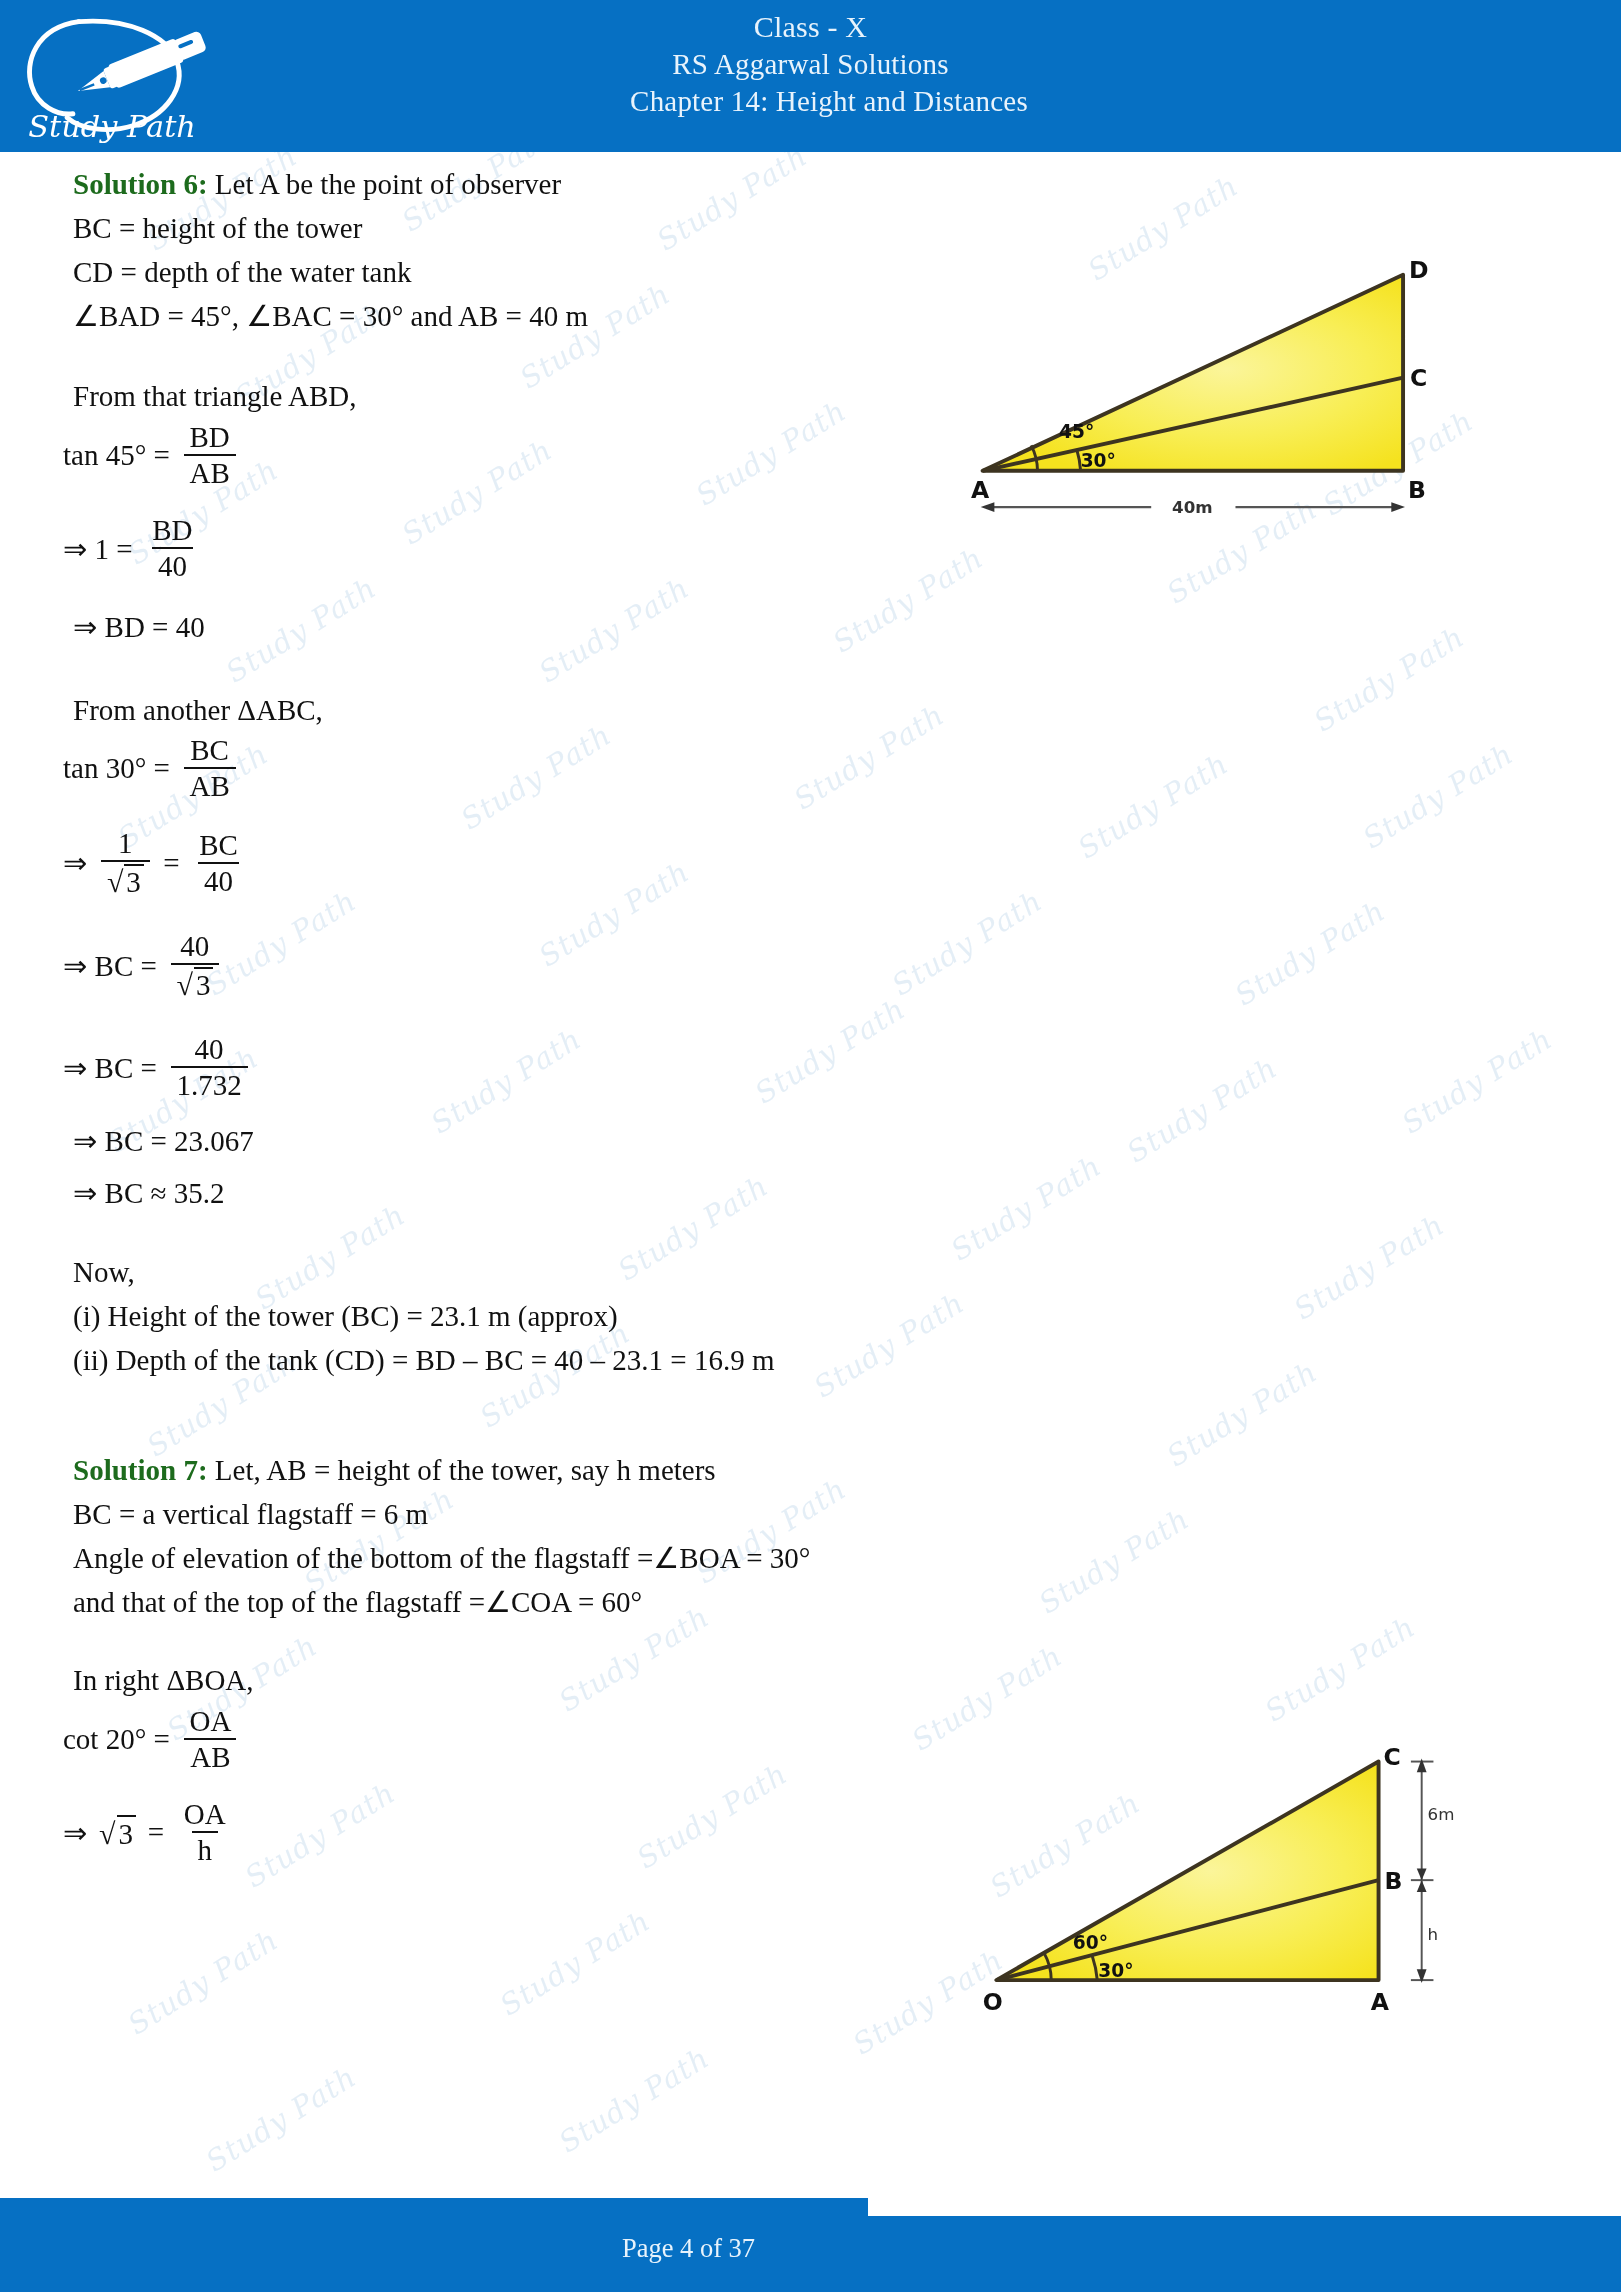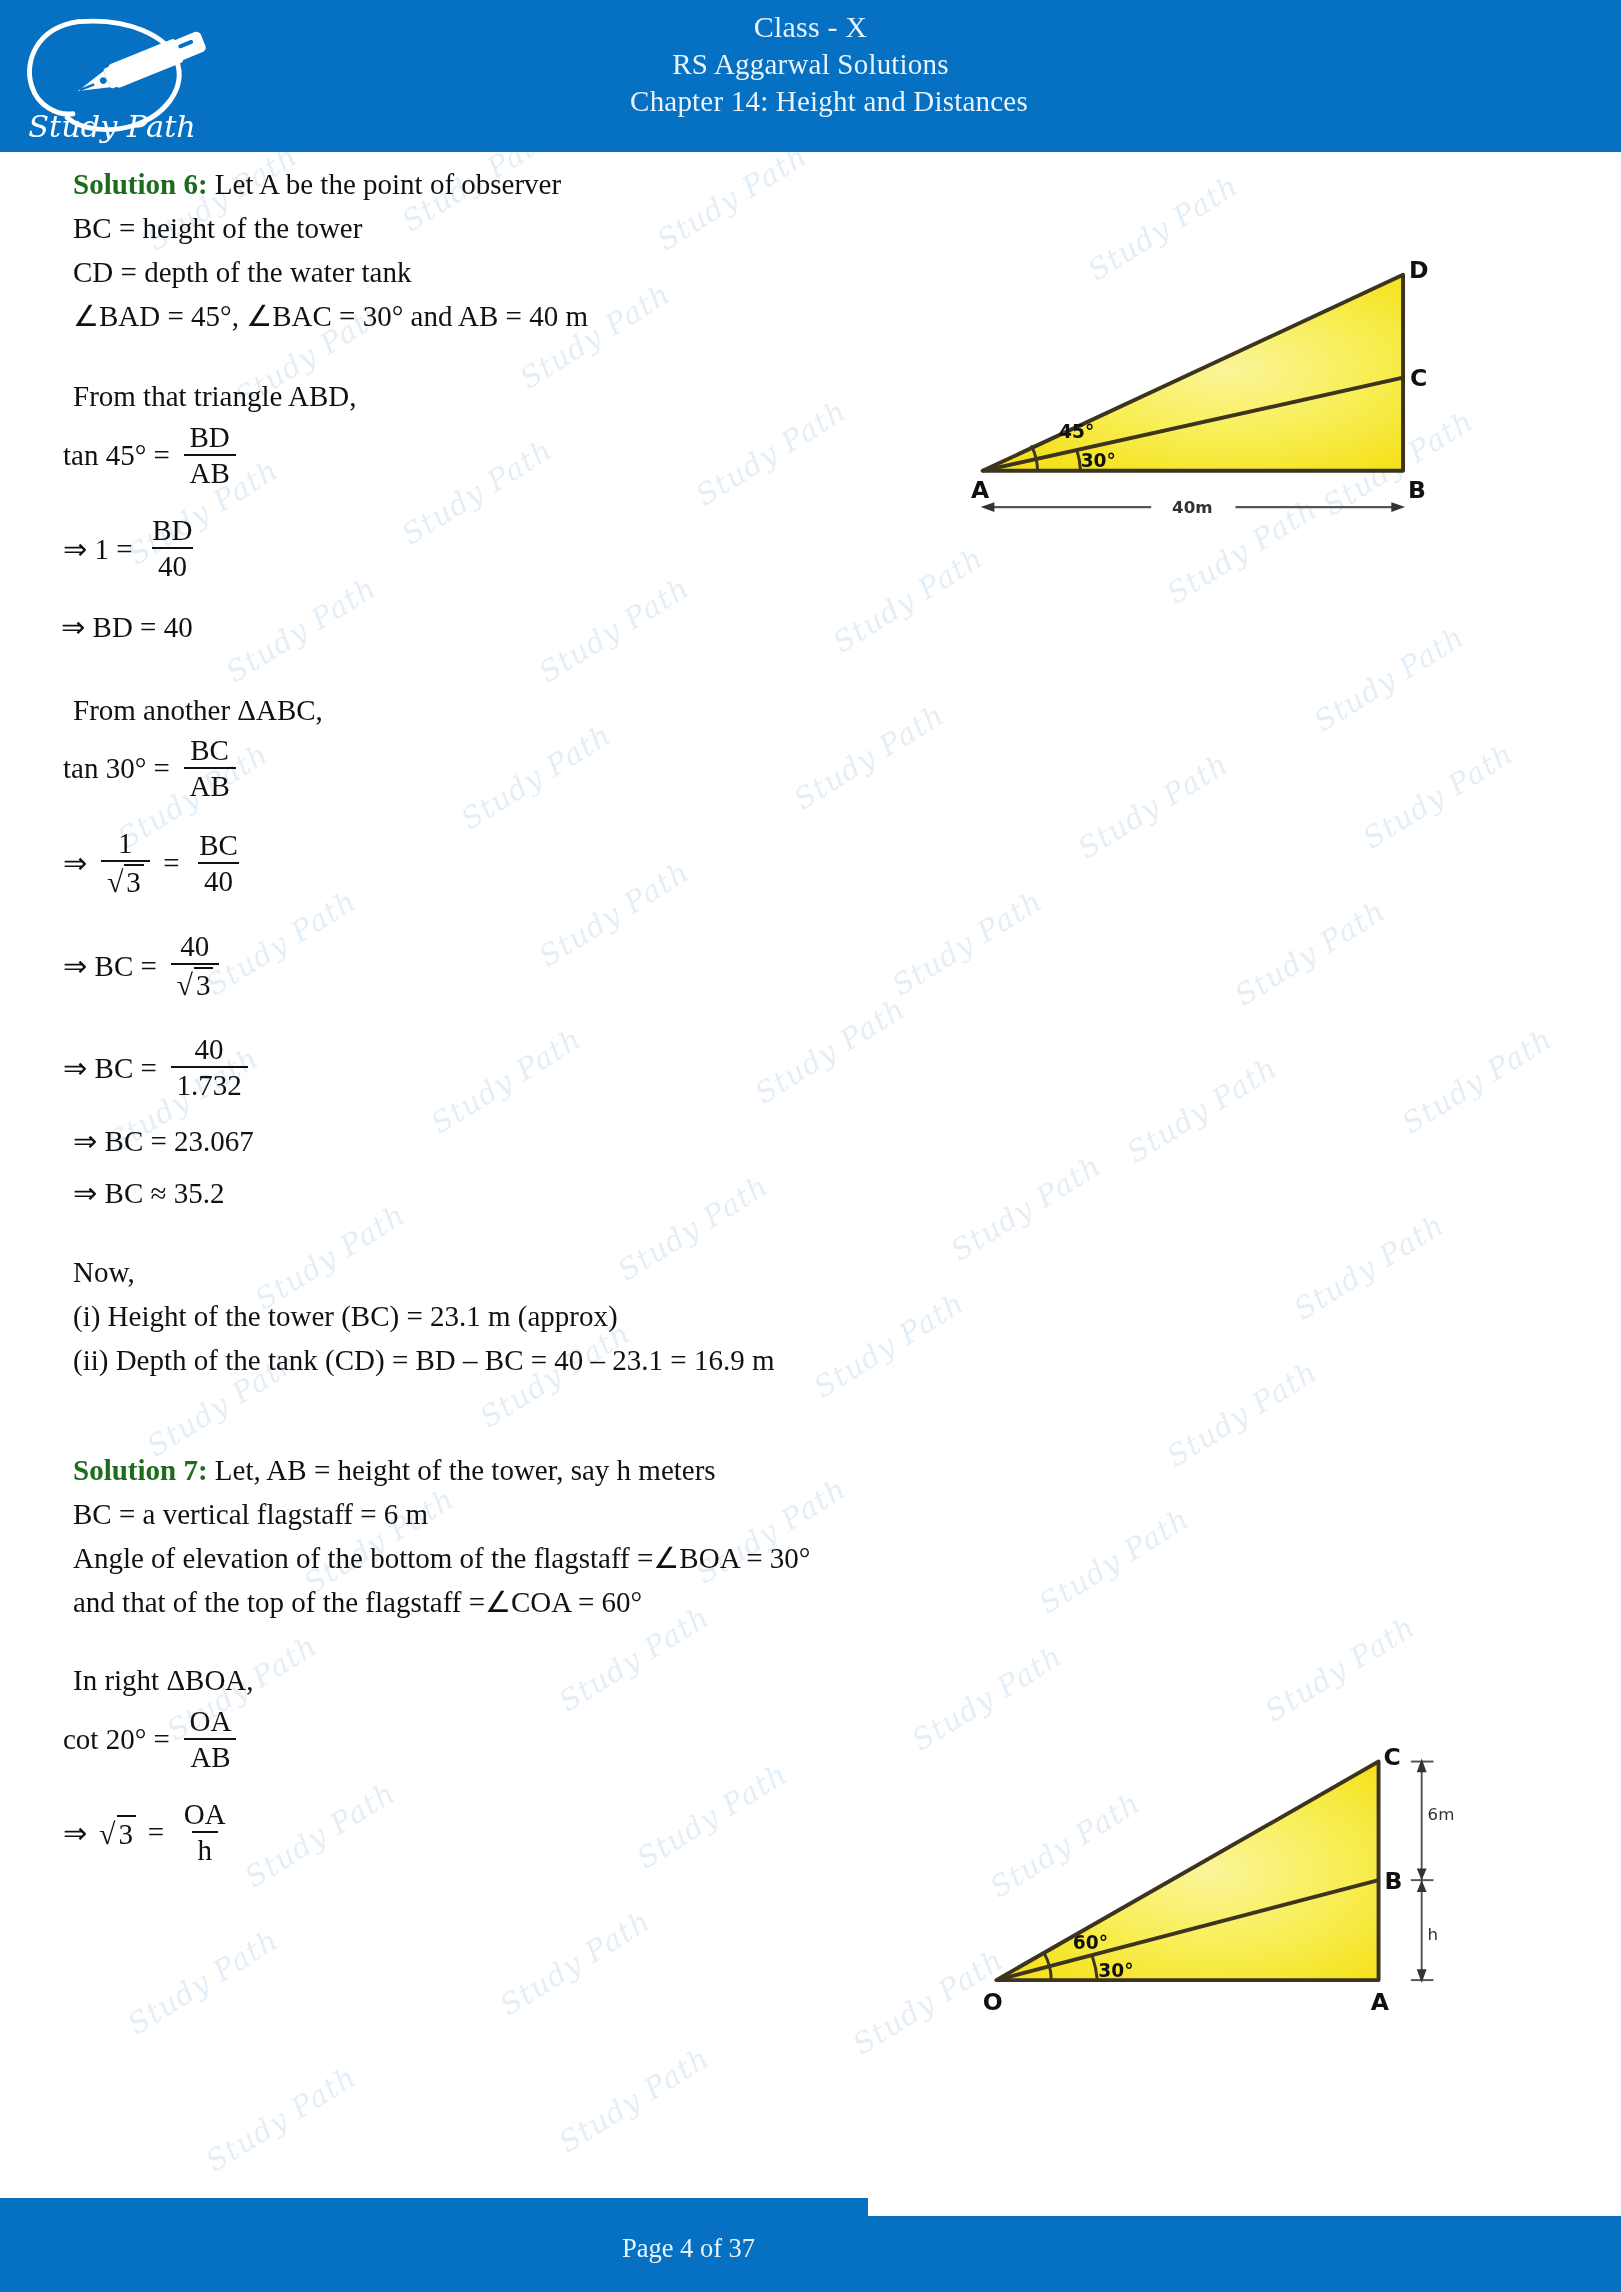--- a/index.html
+++ b/index.html
@@ -280,21 +280,21 @@
     </div>
 
     <div class="eq" style="left:63px; top:363px;">
       <span class="lhs">⇒ 1  =</span>
       <span class="frac">
         <span class="num">BD</span>
         <span class="den">40</span>
       </span>
     </div>
 
-    <div class="txt" style="left:51px; top:461px;">⇒ BD = 40</div>
+    <div class="txt" style="left:63px; top:461px;">⇒ BD = 40</div>
 
     <div class="txt" style="left:63px; top:544px;">From another ΔABC,</div>
 
     <div class="eq" style="left:63px; top:583px;">
       <span class="lhs">tan 30° =</span>
       <span class="frac">
         <span class="num">BC</span>
         <span class="den">AB</span>
       </span>
     </div>

